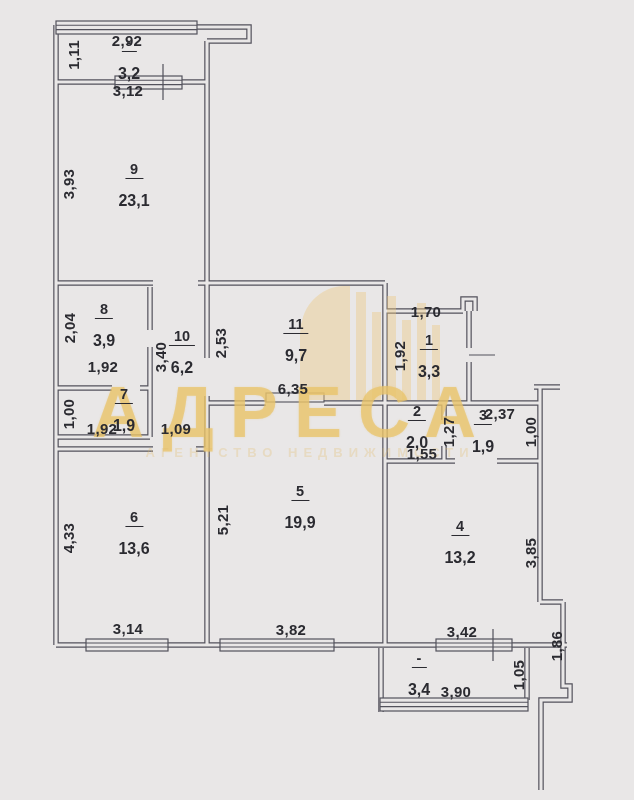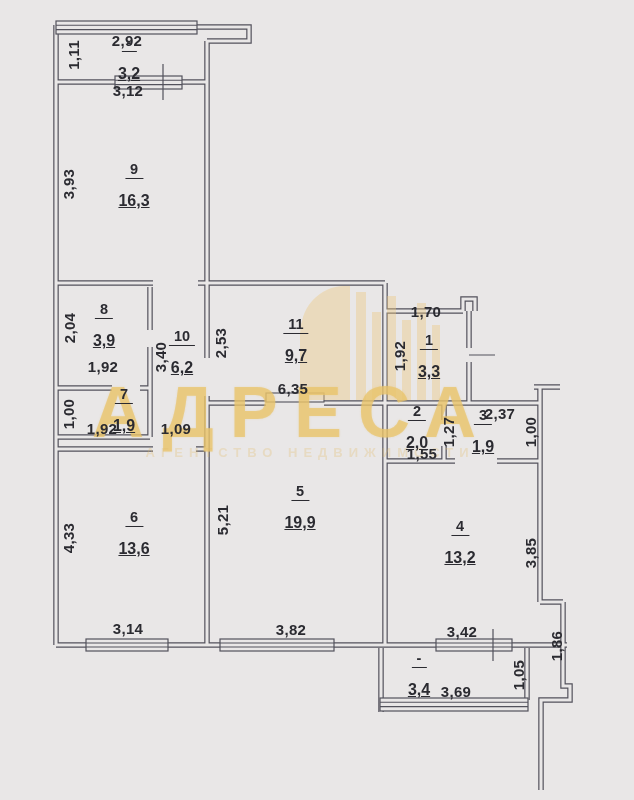--- a/index.html
+++ b/index.html
@@ -24,21 +24,21 @@
   .dim.v{transform:translate(-50%,-50%) rotate(-90deg);}
   .room{
     position:absolute;transform:translate(-50%,-50%);
     display:flex;flex-direction:column;align-items:center;z-index:5;
     color:#2b2b31;line-height:1.05;
   }
   .room .num{
     font-size:14.5px;font-weight:700;border-bottom:1.6px solid #2b2b31;
     padding:0 5px 1px 5px;
   }
-  .room .area{font-size:16px;font-weight:600;padding-top:14px;text-decoration:underline;}
+  .room .area{font-size:16px;font-weight:600;padding-top:14px;}
 
   .wm-title{
     position:absolute;left:292px;top:412px;transform:translate(-50%,-50%);
     font-size:72px;font-weight:700;letter-spacing:16px;
     color:rgba(233,196,105,0.72);z-index:3;white-space:nowrap;
     text-shadow:0 0 2px rgba(233,196,105,0.35);
   }
   .wm-sub{
     position:absolute;left:310px;top:452px;transform:translate(-50%,-50%);
     font-size:13px;font-weight:700;letter-spacing:6px;
@@ -171,21 +171,21 @@
 
   <div class="wm-title">АДРЕСА</div>
   <div class="wm-sub">АГЕНТСТВО НЕДВИЖИМОСТИ</div>
 
   <div class="room" style="left:129px;top:59px">
     <span class="num">-</span>
     <span class="area">3,2</span>
   </div>
   <div class="room" style="left:134px;top:186px">
     <span class="num">9</span>
-    <span class="area">16,3</span>
+    <span class="area">23,1</span>
   </div>
   <div class="room" style="left:104px;top:326px">
     <span class="num">8</span>
     <span class="area">3,9</span>
   </div>
   <div class="room" style="left:182px;top:353px">
     <span class="num">10</span>
     <span class="area">6,2</span>
   </div>
   <div class="room" style="left:124px;top:411px">
@@ -242,17 +242,17 @@
   <span class="dim" style="left:422px;top:453px">1,55</span>
   <span class="dim v" style="left:448px;top:432px">1,27</span>
   <span class="dim" style="left:500px;top:413px">2,37</span>
   <span class="dim v" style="left:530px;top:432px">1,00</span>
   <span class="dim v" style="left:222px;top:520px">5,21</span>
   <span class="dim" style="left:291px;top:629px">3,82</span>
   <span class="dim v" style="left:68px;top:538px">4,33</span>
   <span class="dim" style="left:128px;top:628px">3,14</span>
   <span class="dim" style="left:462px;top:631px">3,42</span>
   <span class="dim v" style="left:530px;top:553px">3,85</span>
-  <span class="dim" style="left:456px;top:691px">3,69</span>
+  <span class="dim" style="left:456px;top:691px">3,90</span>
   <span class="dim v" style="left:518px;top:675px">1,05</span>
   <span class="dim v" style="left:556px;top:646px">1,86</span>
 
 </div>
 
 </body></html>

